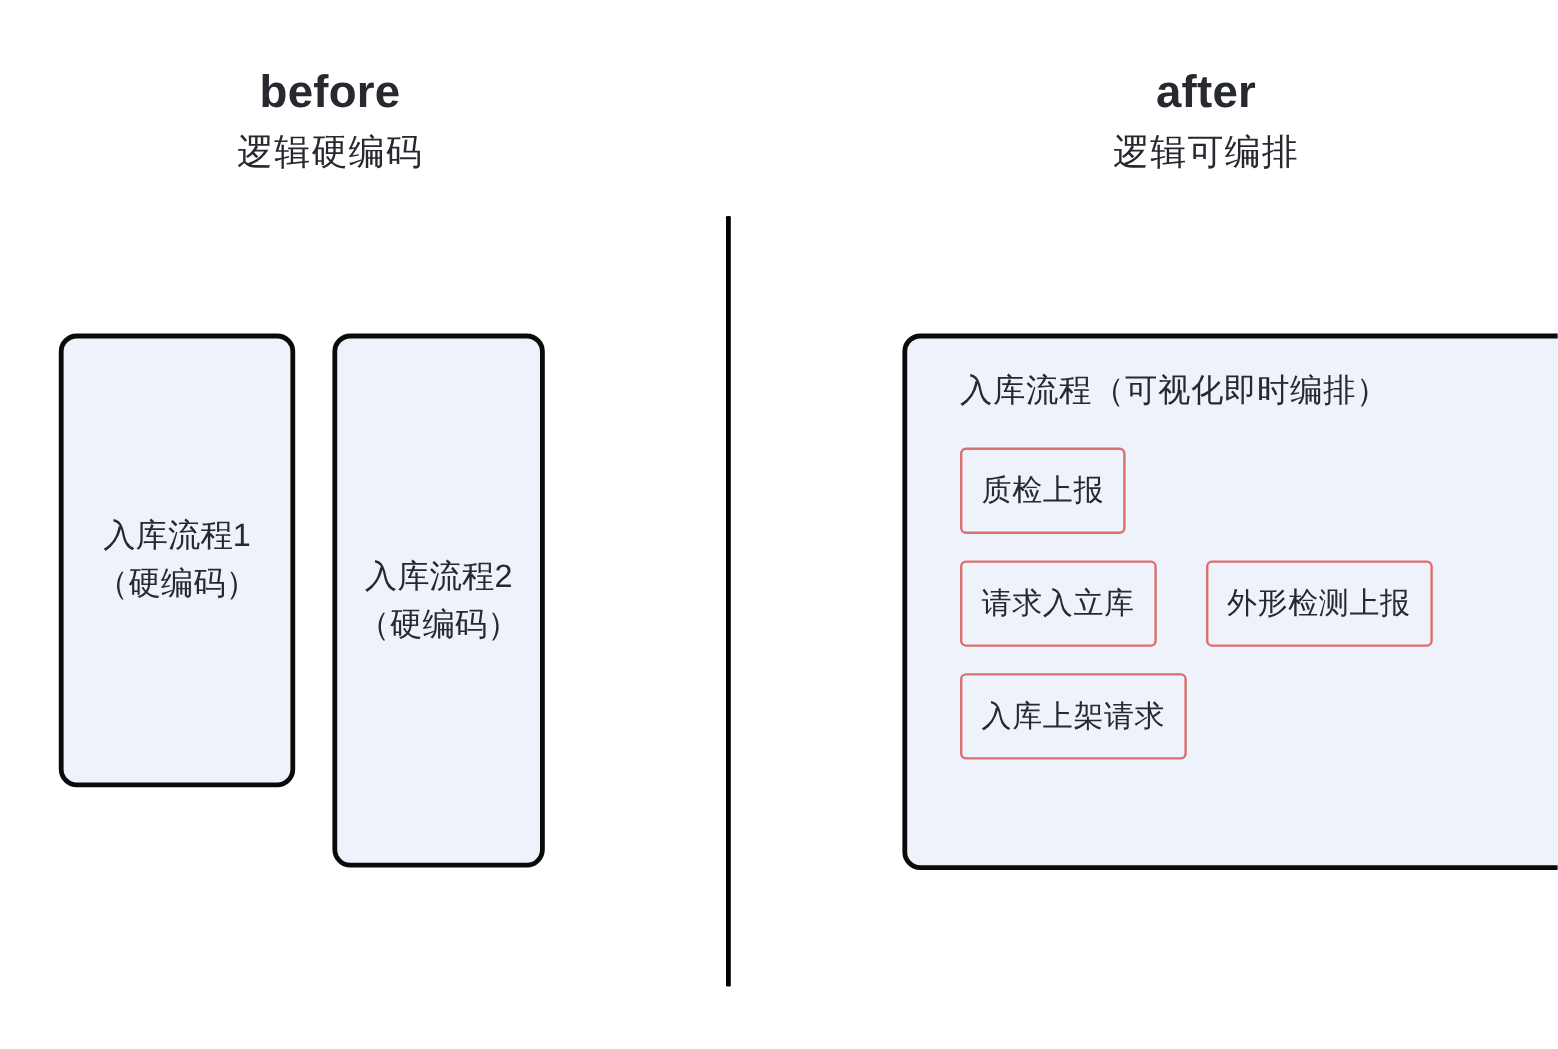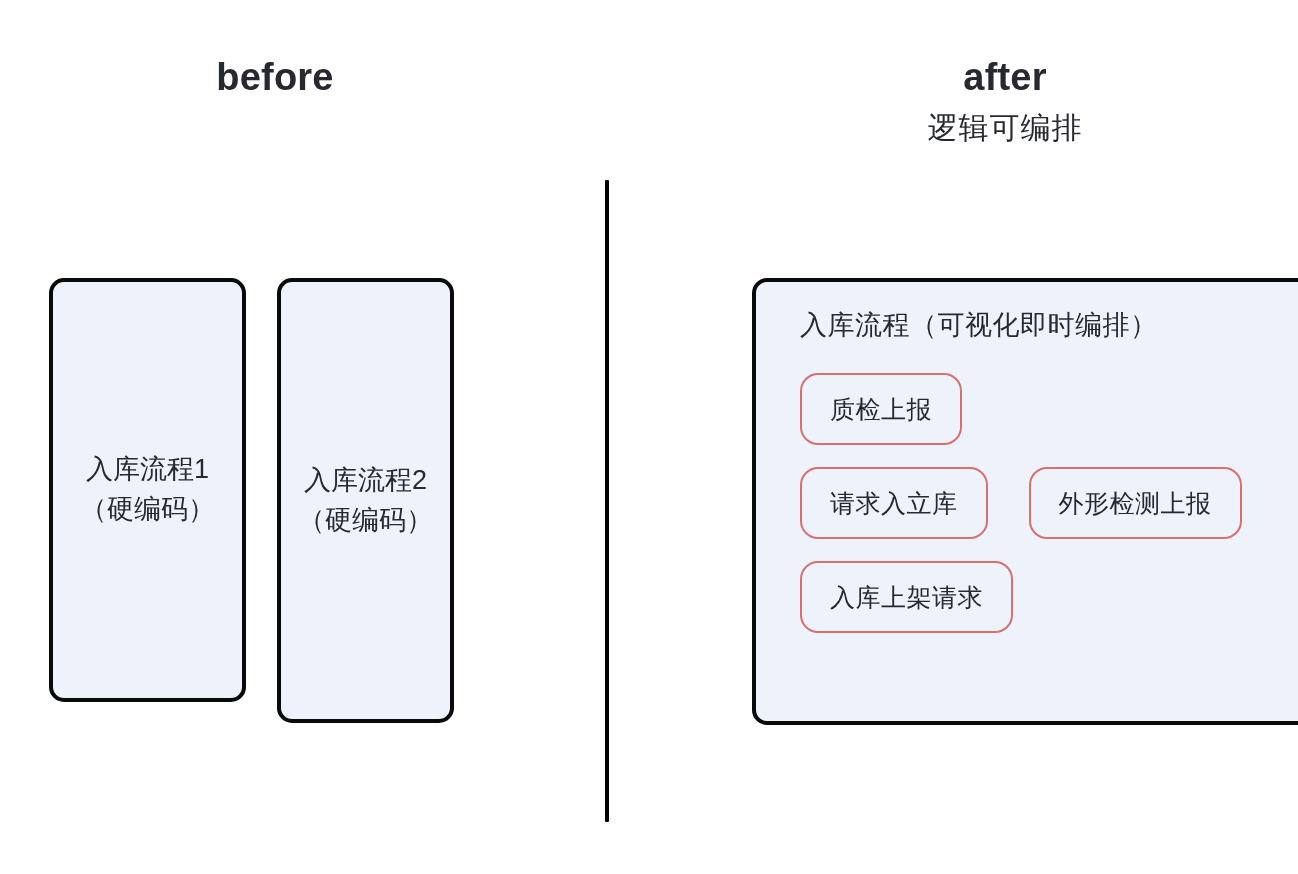--- a/index.html
+++ b/index.html
@@ -67,21 +67,21 @@
     align-items: center;
     justify-content: center;
     text-align: center;
   }
   .legacy-box .legacy-label {
     font-size: 27px;
     line-height: 1.48;
     color: #26292f;
     white-space: pre-line;
   }
-  #legacy-box-1 { left: 49px;  top: 278px; width: 197px; height: 424px; }
+  #legacy-box-1 { left: 49px;  top: 278px; width: 197px; height: 378px; }
   #legacy-box-2 { left: 277px; top: 278px; width: 177px; height: 445px; }
 
   
   #orchestration-panel {
     left: 752px;
     top: 278px;
     width: 582px;
     height: 447px;
     padding: 24px 28px;
   }
@@ -102,36 +102,37 @@
     margin-bottom: 22px;
   }
   .chip-row:last-child { margin-bottom: 0; text-align: right; }
   .chip-col-2 { margin-left: 41px; }
   .chip {
     display: inline-flex;
     align-items: center;
     justify-content: center;
     box-sizing: border-box;
     height: 72px;
-    padding: 0 28px;
+    padding: 0 16px;
     border: 2px solid #d9706e;
-    border-radius: 18px;
+    border-radius: 5px;
     background: transparent;
     font-size: 25px;
     line-height: 1;
     color: #26292f;
     letter-spacing: 0.5px;
     white-space: nowrap;
   }
 </style>
 </head>
 <body>
 
 <div class="heading" id="heading-before">
   <span class="title-en">before</span>
+  <span class="title-cn">逻辑硬编码</span>
 </div>
 
 <div class="heading" id="heading-after">
   <span class="title-en">after</span>
   <span class="title-cn">逻辑可编排</span>
 </div>
 
 <div id="divider"></div>
 
 <div class="card legacy-box" id="legacy-box-1">

